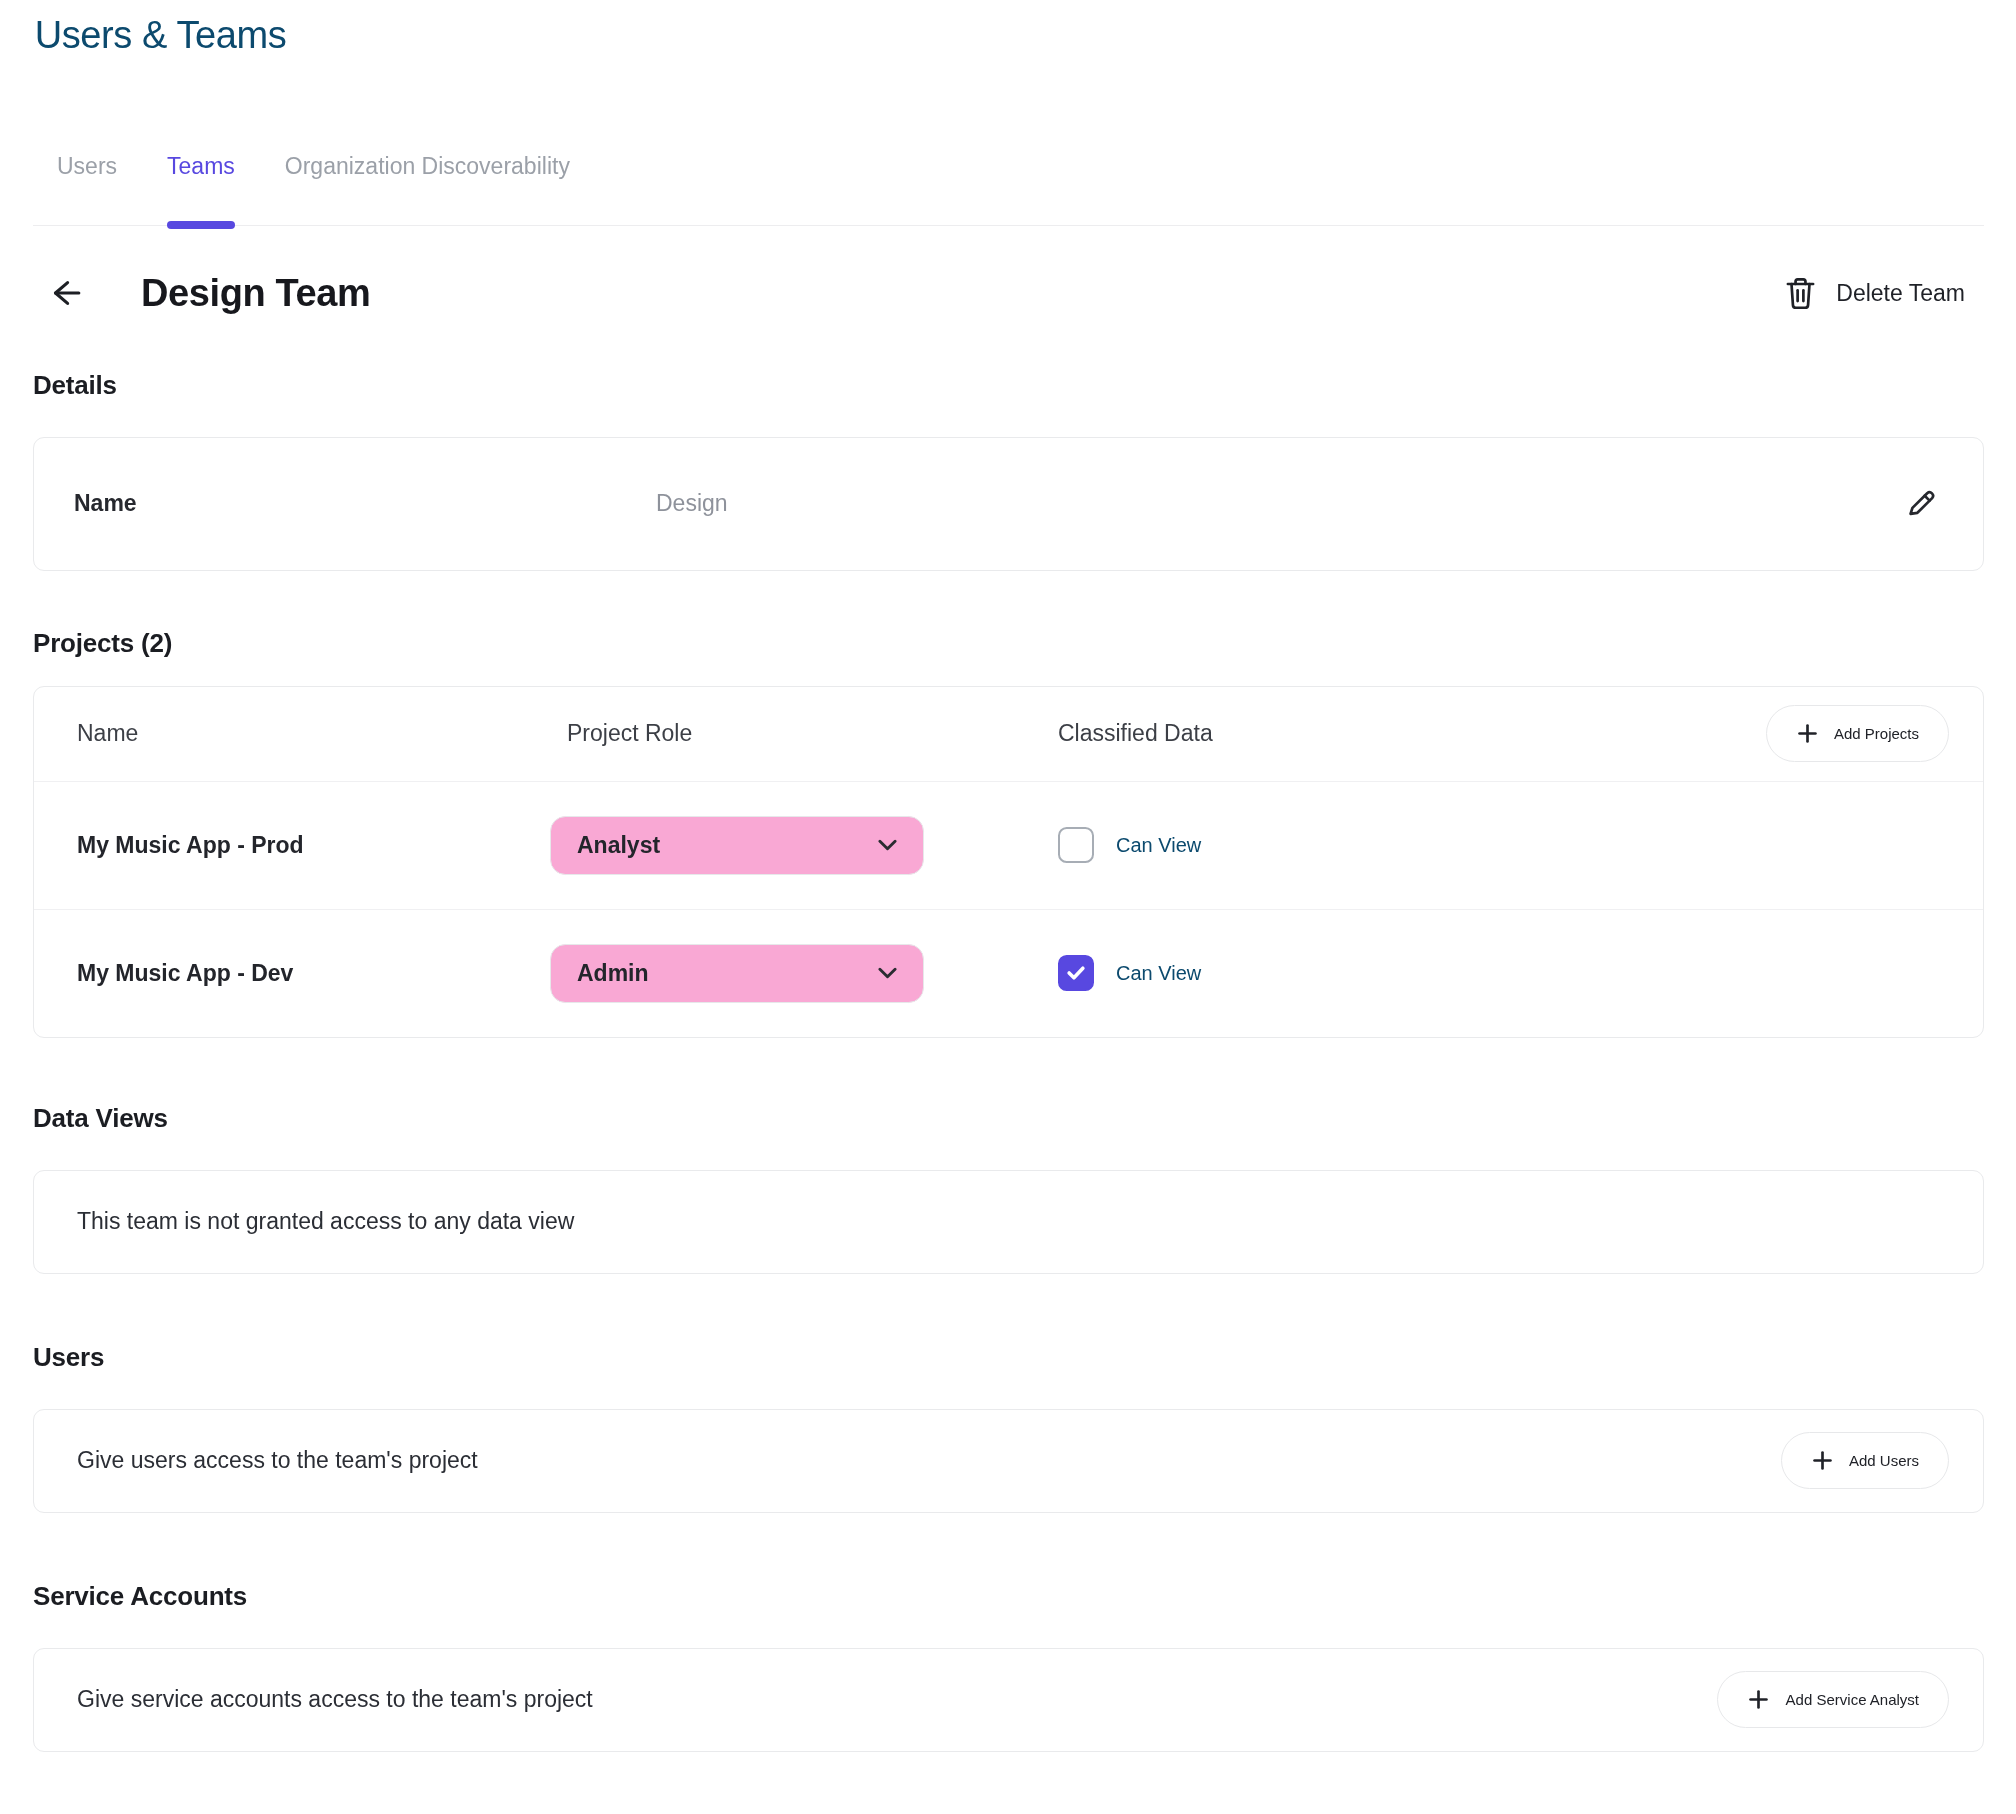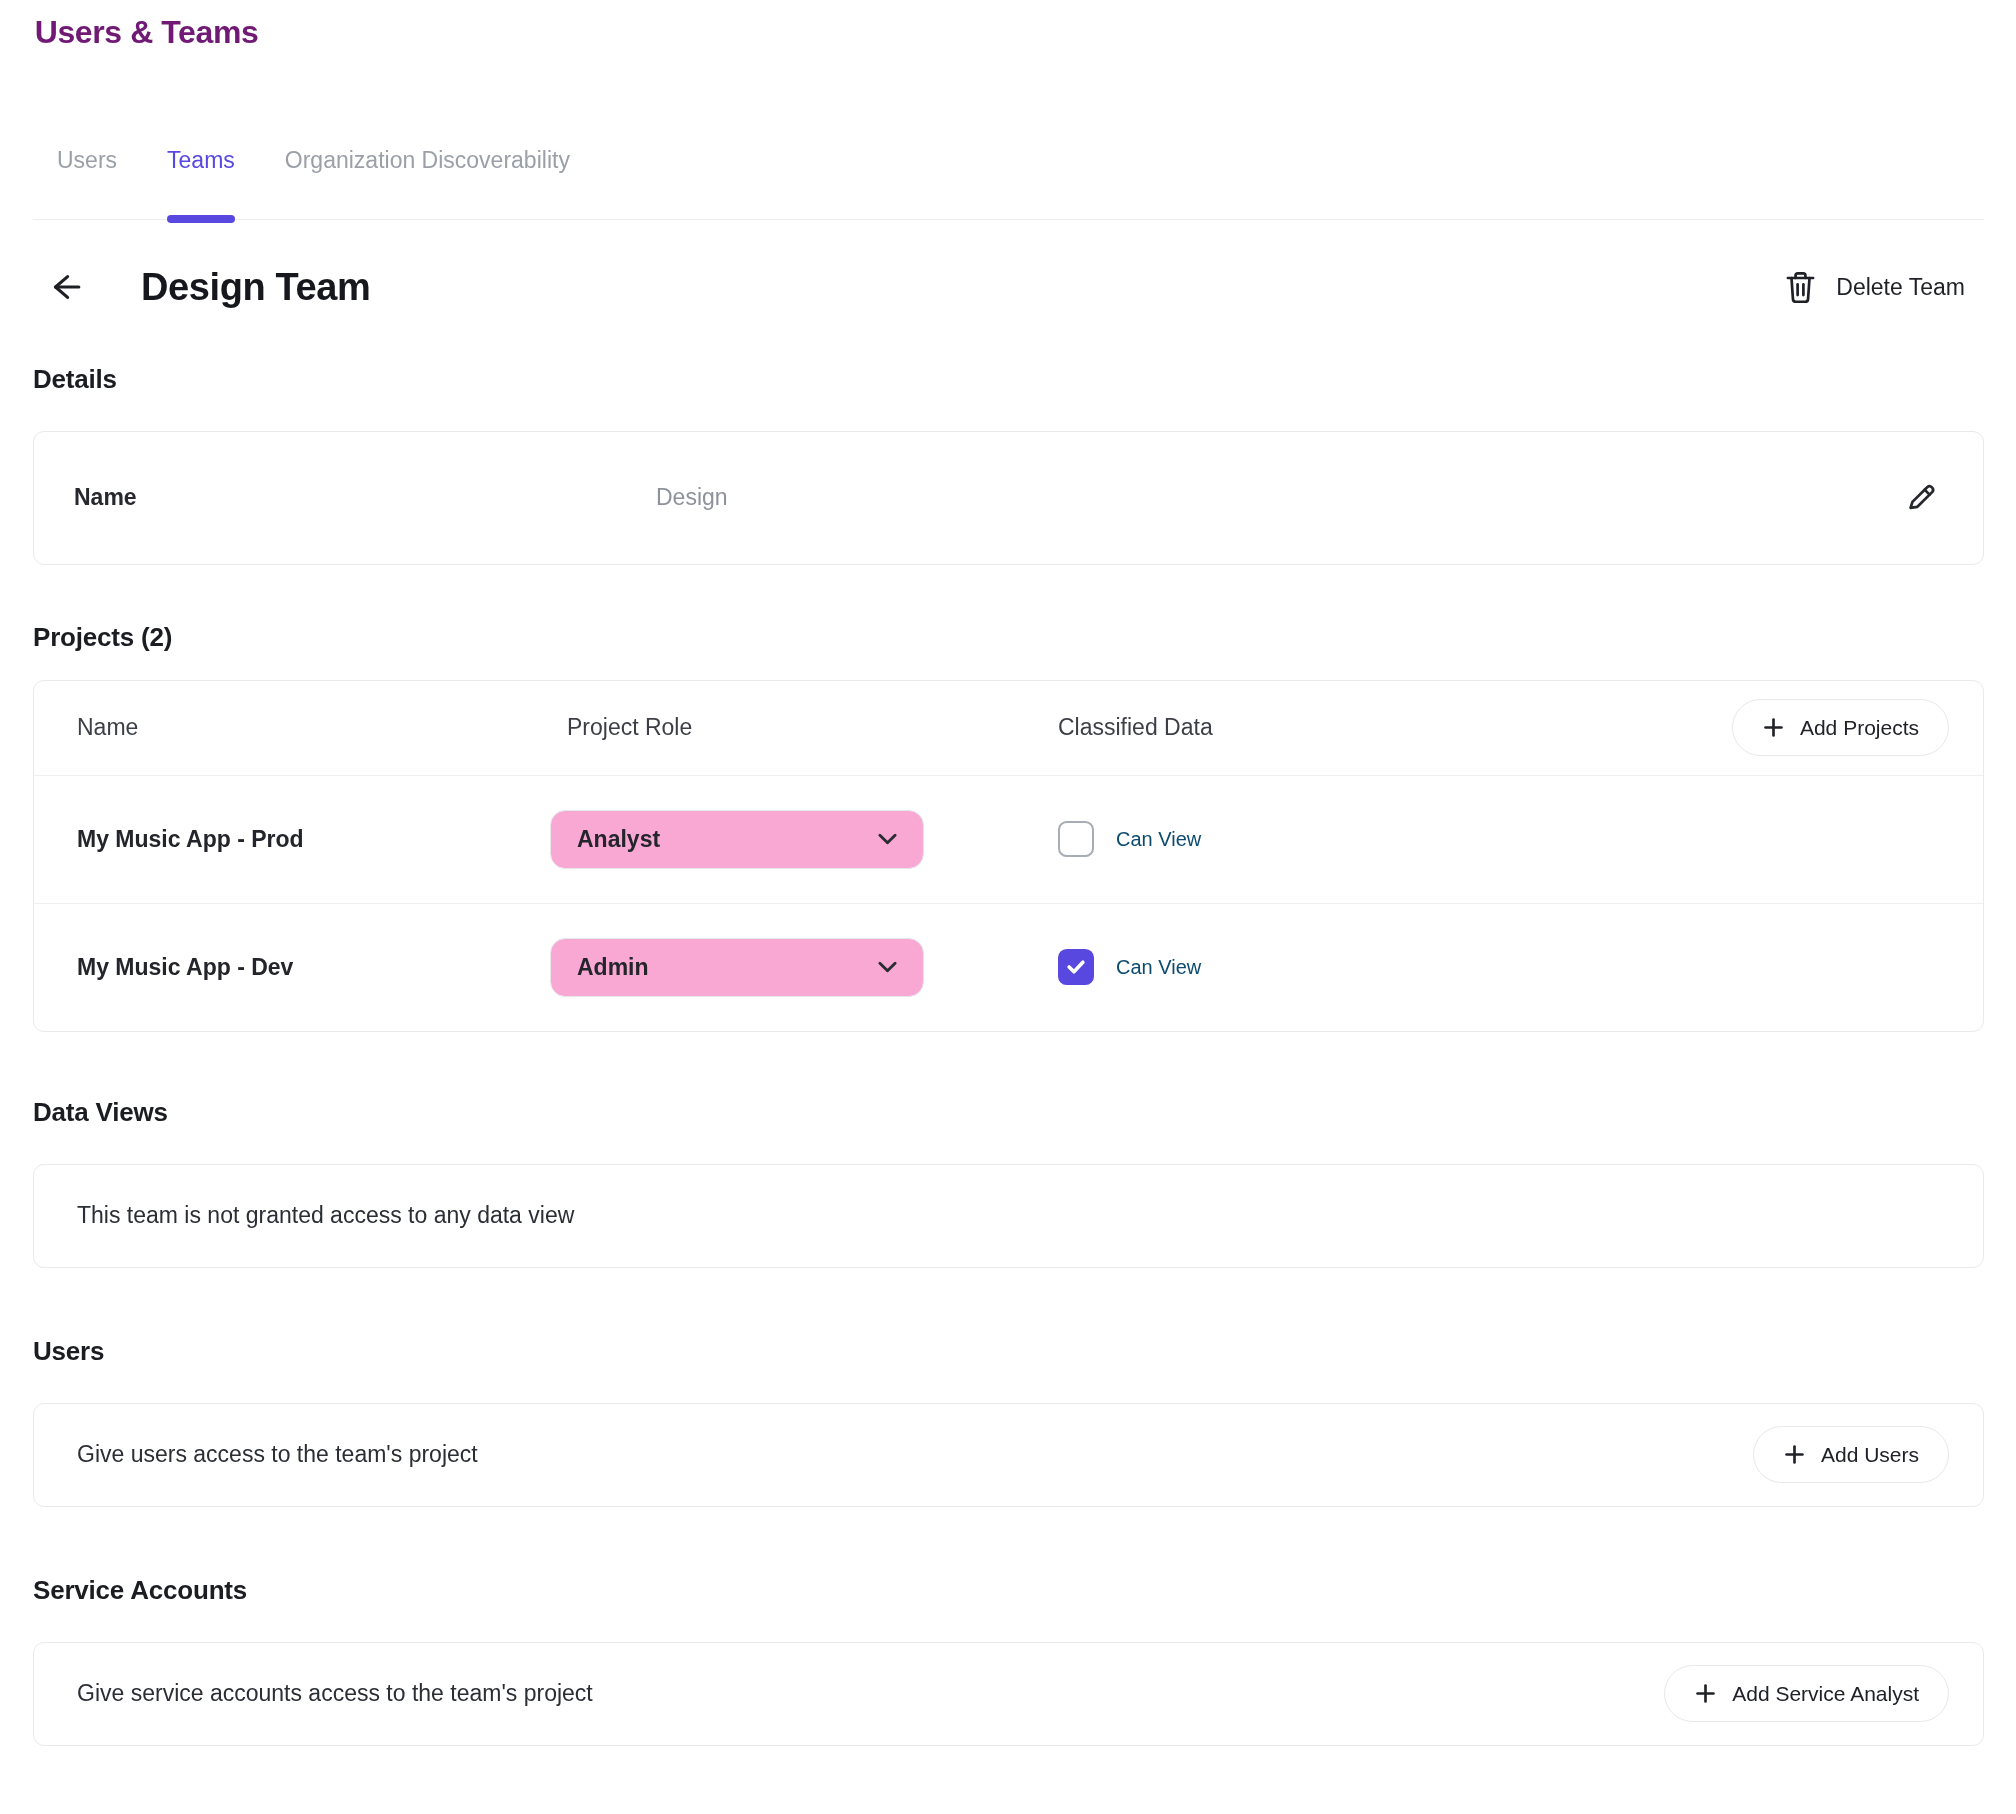--- a/index.html
+++ b/index.html
@@ -8,22 +8,22 @@
     width: 2017px; height: 1815px;
     background:#ffffff;
     font-family:"Liberation Sans", sans-serif;
     color:#1d1f24;
     overflow:hidden;
   }
   .container { padding: 0 33px; }
 
   .page-title {
     margin: 13.7px 0 0 1.7px;
-    font-size: 32px; font-weight: 700; letter-spacing: -0.4px;
-    color:#701a75;
+    font-size: 38px; font-weight: 400; letter-spacing: -0.4px;
+    color:#0c4a6e;
   }
 
   
   .tabs {
     display:flex; gap:50px;
     margin-top:96px;
     padding-left:24px;
     border-bottom:1.7px solid #ededef;
   }
   .tab {
@@ -108,21 +108,21 @@
   }
   .checkbox svg { display:none; }
   .checkbox.checked { background:#5848e0; border-color:#5848e0; }
   .checkbox.checked svg { display:block; }
   .cb-label { margin-left:22px; font-size:20px; color:#0c4a6e; }
 
   .btn {
     display:inline-flex; align-items:center; gap:15.4px;
     height:57px; padding:0 29px;
     border:1.7px solid #e7e8ea; border-radius:29px;
-    background:#fff; font-size:21px; font-weight:500; color:#202228;
+    background:#fff; font-size:15px; font-weight:500; color:#202228;
     cursor:pointer; white-space:nowrap;
   }
   .btn .plus { display:flex; color:#202228; }
 
   .empty-card {
     margin-top:36px; height:104px;
     display:flex; align-items:center;
     padding:0 34px 0 43px;
     font-size:23px; color:#2b2e35;
   }

